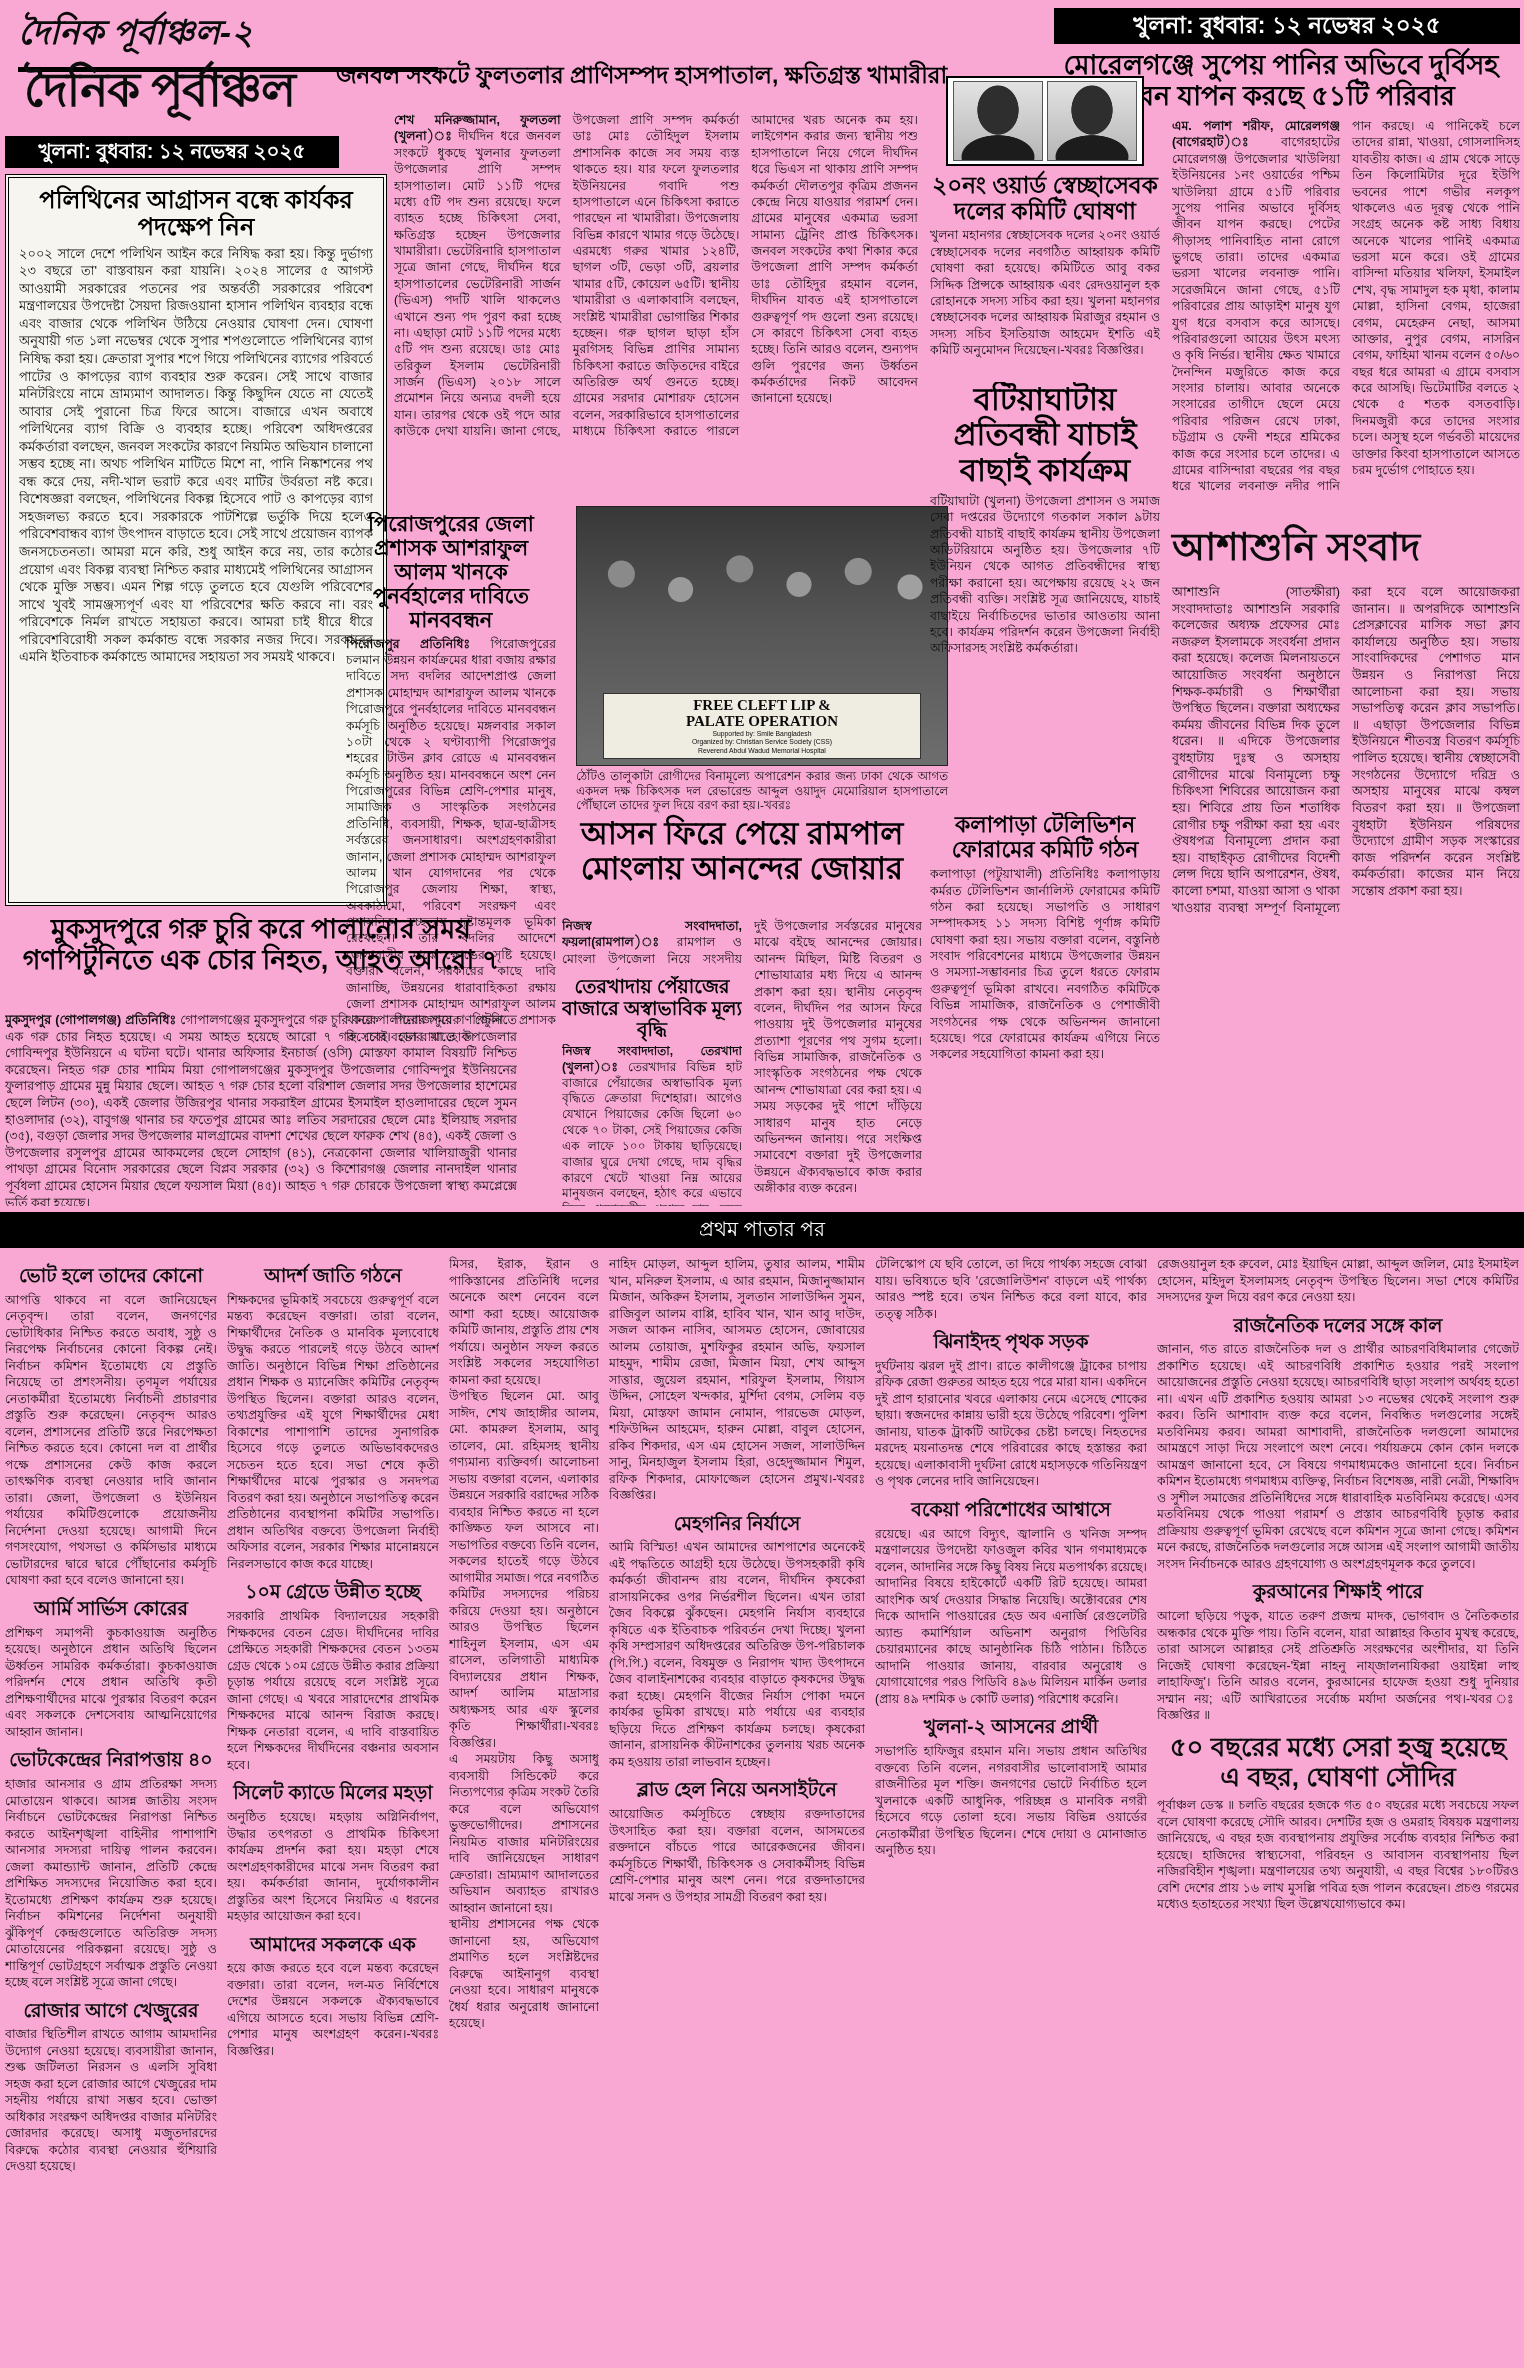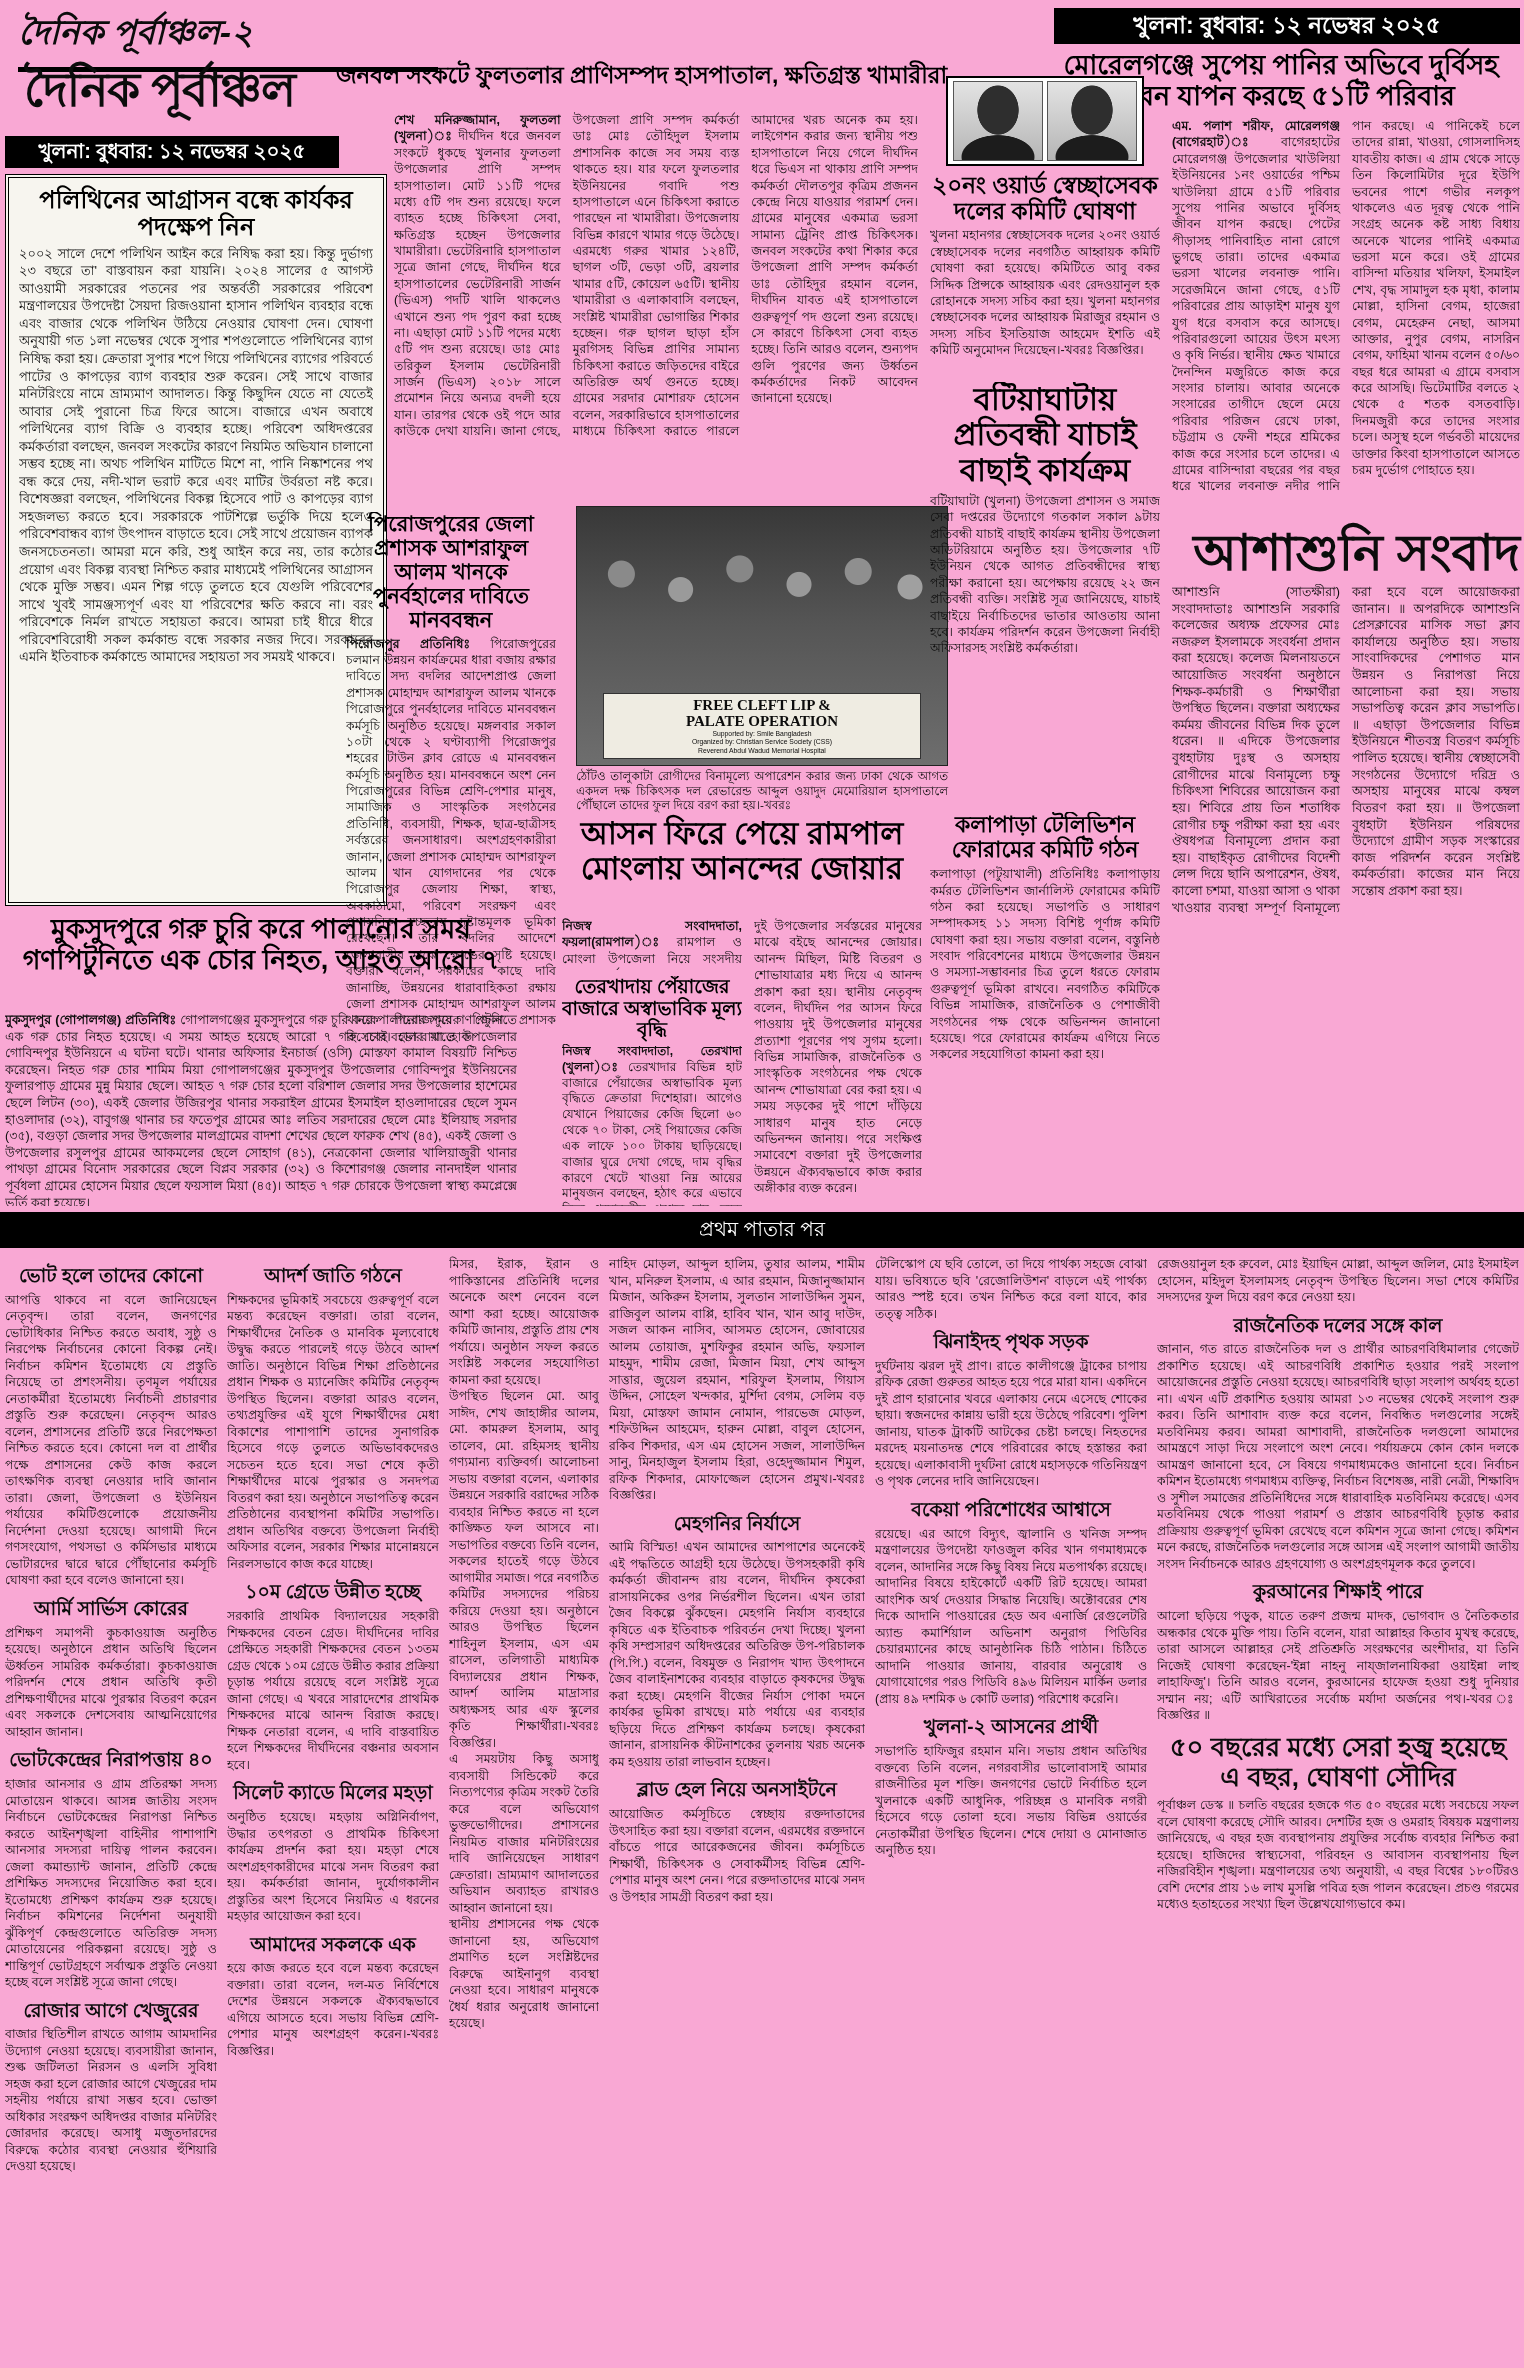--- a/index.html
+++ b/index.html
@@ -40,21 +40,21 @@
       radial-gradient(ellipse 21px 25px at 50% 36%, #2e2e2e 97%, rgba(0,0,0,0)),
       radial-gradient(ellipse 37px 22px at 50% 96%, #1c1c1c 97%, rgba(0,0,0,0)),
       linear-gradient(#e3e3e3,#b5b5b5);}
   #portraits{display:flex;gap:4px;justify-content:center;border:2px solid #000;padding:3px;width:188px;margin:0 auto;background:#fff;}
   #divider-bar{background:#000;color:#fff;display:flex;align-items:center;justify-content:center;
      font-weight:normal;font-size:20px;}
   .bh{font-weight:bold;font-size:19px;text-align:center;line-height:1.15;margin:9px 0 5px;}
   .bh2{font-size:26px;}
   .bp{font-size:12.4px;line-height:1.33;text-align:justify;}
   .bcol{position:absolute;top:1256px;height:1104px;overflow:hidden;}
-  #ashashuni-banner{font-size:50px;font-weight:900;text-align:right;line-height:1;}
+  #ashashuni-banner{font-size:38px;font-weight:900;text-align:left;line-height:1;}
   #muksudpur-headline{font-size:27px;}
   #ason-headline{font-size:31px;}
 </style>
 </head>
 <body>
 
 <div id="page">
 
   <div class="abs" id="edition-title" style="left:18px;top:6px;width:420px;">দৈনিক পূর্বাঞ্চল-২</div>
   <div class="abs" id="logo" style="left:24px;top:66px;width:330px;">দৈনিক পূর্বাঞ্চল</div>
@@ -170,21 +170,21 @@
       <div class="bp">মিসর, ইরাক, ইরান ও পাকিস্তানের প্রতিনিধি দলের অনেকে অংশ নেবেন বলে আশা করা হচ্ছে। আয়োজক কমিটি জানায়, প্রস্তুতি প্রায় শেষ পর্যায়ে। অনুষ্ঠান সফল করতে সংশ্লিষ্ট সকলের সহযোগিতা কামনা করা হয়েছে।</div>
       <div class="bp">উপস্থিত ছিলেন মো. আবু সাঈদ, শেখ জাহাঙ্গীর আলম, মো. কামরুল ইসলাম, আবু তালেব, মো. রহিমসহ স্থানীয় গণ্যমান্য ব্যক্তিবর্গ। আলোচনা সভায় বক্তারা বলেন, এলাকার উন্নয়নে সরকারি বরাদ্দের সঠিক ব্যবহার নিশ্চিত করতে না হলে কাঙ্ক্ষিত ফল আসবে না। সভাপতির বক্তব্যে তিনি বলেন, সকলের হাতেই গড়ে উঠবে আগামীর সমাজ। পরে নবগঠিত কমিটির সদস্যদের পরিচয় করিয়ে দেওয়া হয়। অনুষ্ঠানে আরও উপস্থিত ছিলেন শাহিনুল ইসলাম, এস এম রাসেল, তলিগাতী মাধ্যমিক বিদ্যালয়ের প্রধান শিক্ষক, আদর্শ আলিম মাদ্রাসার অধ্যক্ষসহ আর এফ স্কুলের কৃতি শিক্ষার্থীরা।-খবরঃ বিজ্ঞপ্তির।</div>
       <div class="bp">এ সময়টায় কিছু অসাধু ব্যবসায়ী সিন্ডিকেট করে নিত্যপণ্যের কৃত্রিম সংকট তৈরি করে বলে অভিযোগ ভুক্তভোগীদের। প্রশাসনের নিয়মিত বাজার মনিটরিংয়ের দাবি জানিয়েছেন সাধারণ ক্রেতারা। ভ্রাম্যমাণ আদালতের অভিযান অব্যাহত রাখারও আহ্বান জানানো হয়।</div>
       <div class="bp">স্থানীয় প্রশাসনের পক্ষ থেকে জানানো হয়, অভিযোগ প্রমাণিত হলে সংশ্লিষ্টদের বিরুদ্ধে আইনানুগ ব্যবস্থা নেওয়া হবে। সাধারণ মানুষকে ধৈর্য ধরার অনুরোধ জানানো হয়েছে।</div>
     </div>
   <div class="bcol" style="left:609px;width:256px;">
       <div class="bp">নাহিদ মোড়ল, আব্দুল হালিম, তুষার আলম, শামীম খান, মনিরুল ইসলাম, এ আর রহমান, মিজানুজ্জামান মিজান, অকিরুন ইসলাম, সুলতান সালাউদ্দিন সুমন, রাজিবুল আলম বাপ্পি, হাবিব খান, খান আবু দাউদ, সজল আকন নাসিব, আসমত হোসেন, জোবায়ের আলম তোয়াজ, মুশফিকুর রহমান অভি, ফয়সাল মাহমুদ, শামীম রেজা, মিজান মিয়া, শেখ আব্দুস সাত্তার, জুয়েল রহমান, শরিফুল ইসলাম, গিয়াস উদ্দিন, সোহেল খন্দকার, মুর্শিদা বেগম, সেলিম বড় মিয়া, মোস্তফা জামান নোমান, পারভেজ মোড়ল, শফিউদ্দিন আহমেদ, হারুন মোল্লা, বাবুল হোসেন, রকিব শিকদার, এস এম হোসেন সজল, সালাউদ্দিন সানু, মিনহাজুল ইসলাম হিরা, ওহেদুজ্জামান শিমুল, রফিক শিকদার, মোফাজ্জেল হোসেন প্রমুখ।-খবরঃ বিজ্ঞপ্তির।</div>
       <div class="bh">মেহগনির নির্যাসে</div>
       <div class="bp">আমি বিস্মিত! এখন আমাদের আশপাশের অনেকেই এই পদ্ধতিতে আগ্রহী হয়ে উঠেছে। উপসহকারী কৃষি কর্মকর্তা জীবানন্দ রায় বলেন, দীর্ঘদিন কৃষকেরা রাসায়নিকের ওপর নির্ভরশীল ছিলেন। এখন তারা জৈব বিকল্পে ঝুঁকছেন। মেহগনি নির্যাস ব্যবহারে কৃষিতে এক ইতিবাচক পরিবর্তন দেখা দিচ্ছে। খুলনা কৃষি সম্প্রসারণ অধিদপ্তরের অতিরিক্ত উপ-পরিচালক (পি.পি.) বলেন, বিষমুক্ত ও নিরাপদ খাদ্য উৎপাদনে জৈব বালাইনাশকের ব্যবহার বাড়াতে কৃষকদের উদ্বুদ্ধ করা হচ্ছে। মেহগনি বীজের নির্যাস পোকা দমনে কার্যকর ভূমিকা রাখছে। মাঠ পর্যায়ে এর ব্যবহার ছড়িয়ে দিতে প্রশিক্ষণ কার্যক্রম চলছে। কৃষকেরা জানান, রাসায়নিক কীটনাশকের তুলনায় খরচ অনেক কম হওয়ায় তারা লাভবান হচ্ছেন।</div>
       <div class="bh">ব্লাড হেল নিয়ে অনসাইটনে</div>
-      <div class="bp">আয়োজিত কর্মসূচিতে স্বেচ্ছায় রক্তদাতাদের উৎসাহিত করা হয়। বক্তারা বলেন, এরমধের রক্তদানে বাঁচতে পারে আরেকজনের জীবন। কর্মসূচিতে শিক্ষার্থী, চিকিৎসক ও সেবাকর্মীসহ বিভিন্ন শ্রেণি-পেশার মানুষ অংশ নেন। পরে রক্তদাতাদের মাঝে সনদ ও উপহার সামগ্রী বিতরণ করা হয়।</div>
+      <div class="bp">আয়োজিত কর্মসূচিতে স্বেচ্ছায় রক্তদাতাদের উৎসাহিত করা হয়। বক্তারা বলেন, আসমতের রক্তদানে বাঁচতে পারে আরেকজনের জীবন। কর্মসূচিতে শিক্ষার্থী, চিকিৎসক ও সেবাকর্মীসহ বিভিন্ন শ্রেণি-পেশার মানুষ অংশ নেন। পরে রক্তদাতাদের মাঝে সনদ ও উপহার সামগ্রী বিতরণ করা হয়।</div>
     </div>
   <div class="bcol" style="left:875px;width:272px;">
       <div class="bp">টেলিস্কোপ যে ছবি তোলে, তা দিয়ে পার্থক্য সহজে বোঝা যায়। ভবিষ্যতে ছবি 'রেজোলিউশন' বাড়লে এই পার্থক্য আরও স্পষ্ট হবে। তখন নিশ্চিত করে বলা যাবে, কার তত্ত্ব সঠিক।</div>
       <div class="bh">ঝিনাইদহ পৃথক সড়ক</div>
       <div class="bp">দুর্ঘটনায় ঝরল দুই প্রাণ। রাতে কালীগঞ্জে ট্রাকের চাপায় রফিক রেজা গুরুতর আহত হয়ে পরে মারা যান। একদিনে দুই প্রাণ হারানোর খবরে এলাকায় নেমে এসেছে শোকের ছায়া। স্বজনদের কান্নায় ভারী হয়ে উঠেছে পরিবেশ। পুলিশ জানায়, ঘাতক ট্রাকটি আটকের চেষ্টা চলছে। নিহতদের মরদেহ ময়নাতদন্ত শেষে পরিবারের কাছে হস্তান্তর করা হয়েছে। এলাকাবাসী দুর্ঘটনা রোধে মহাসড়কে গতিনিয়ন্ত্রণ ও পৃথক লেনের দাবি জানিয়েছেন।</div>
       <div class="bh">বকেয়া পরিশোধের আশ্বাসে</div>
       <div class="bp">রয়েছে। এর আগে বিদ্যুৎ, জ্বালানি ও খনিজ সম্পদ মন্ত্রণালয়ের উপদেষ্টা ফাওজুল কবির খান গণমাধ্যমকে বলেন, আদানির সঙ্গে কিছু বিষয় নিয়ে মতপার্থক্য রয়েছে। আদানির বিষয়ে হাইকোর্টে একটি রিট হয়েছে। আমরা আংশিক অর্থ দেওয়ার সিদ্ধান্ত নিয়েছি। অক্টোবরের শেষ দিকে আদানি পাওয়ারের হেড অব এনার্জি রেগুলেটরি অ্যান্ড কমার্শিয়াল অভিনাশ অনুরাগ পিডিবির চেয়ারম্যানের কাছে আনুষ্ঠানিক চিঠি পাঠান। চিঠিতে আদানি পাওয়ার জানায়, বারবার অনুরোধ ও যোগাযোগের পরও পিডিবি ৪৯৬ মিলিয়ন মার্কিন ডলার (প্রায় ৪৯ দশমিক ৬ কোটি ডলার) পরিশোধ করেনি।</div>
       <div class="bh">খুলনা-২ আসনের প্রার্থী</div>
       <div class="bp">সভাপতি হাফিজুর রহমান মনি। সভায় প্রধান অতিথির বক্তব্যে তিনি বলেন, নগরবাসীর ভালোবাসাই আমার রাজনীতির মূল শক্তি। জনগণের ভোটে নির্বাচিত হলে খুলনাকে একটি আধুনিক, পরিচ্ছন্ন ও মানবিক নগরী হিসেবে গড়ে তোলা হবে। সভায় বিভিন্ন ওয়ার্ডের নেতাকর্মীরা উপস্থিত ছিলেন। শেষে দোয়া ও মোনাজাত অনুষ্ঠিত হয়।</div>
     </div>

